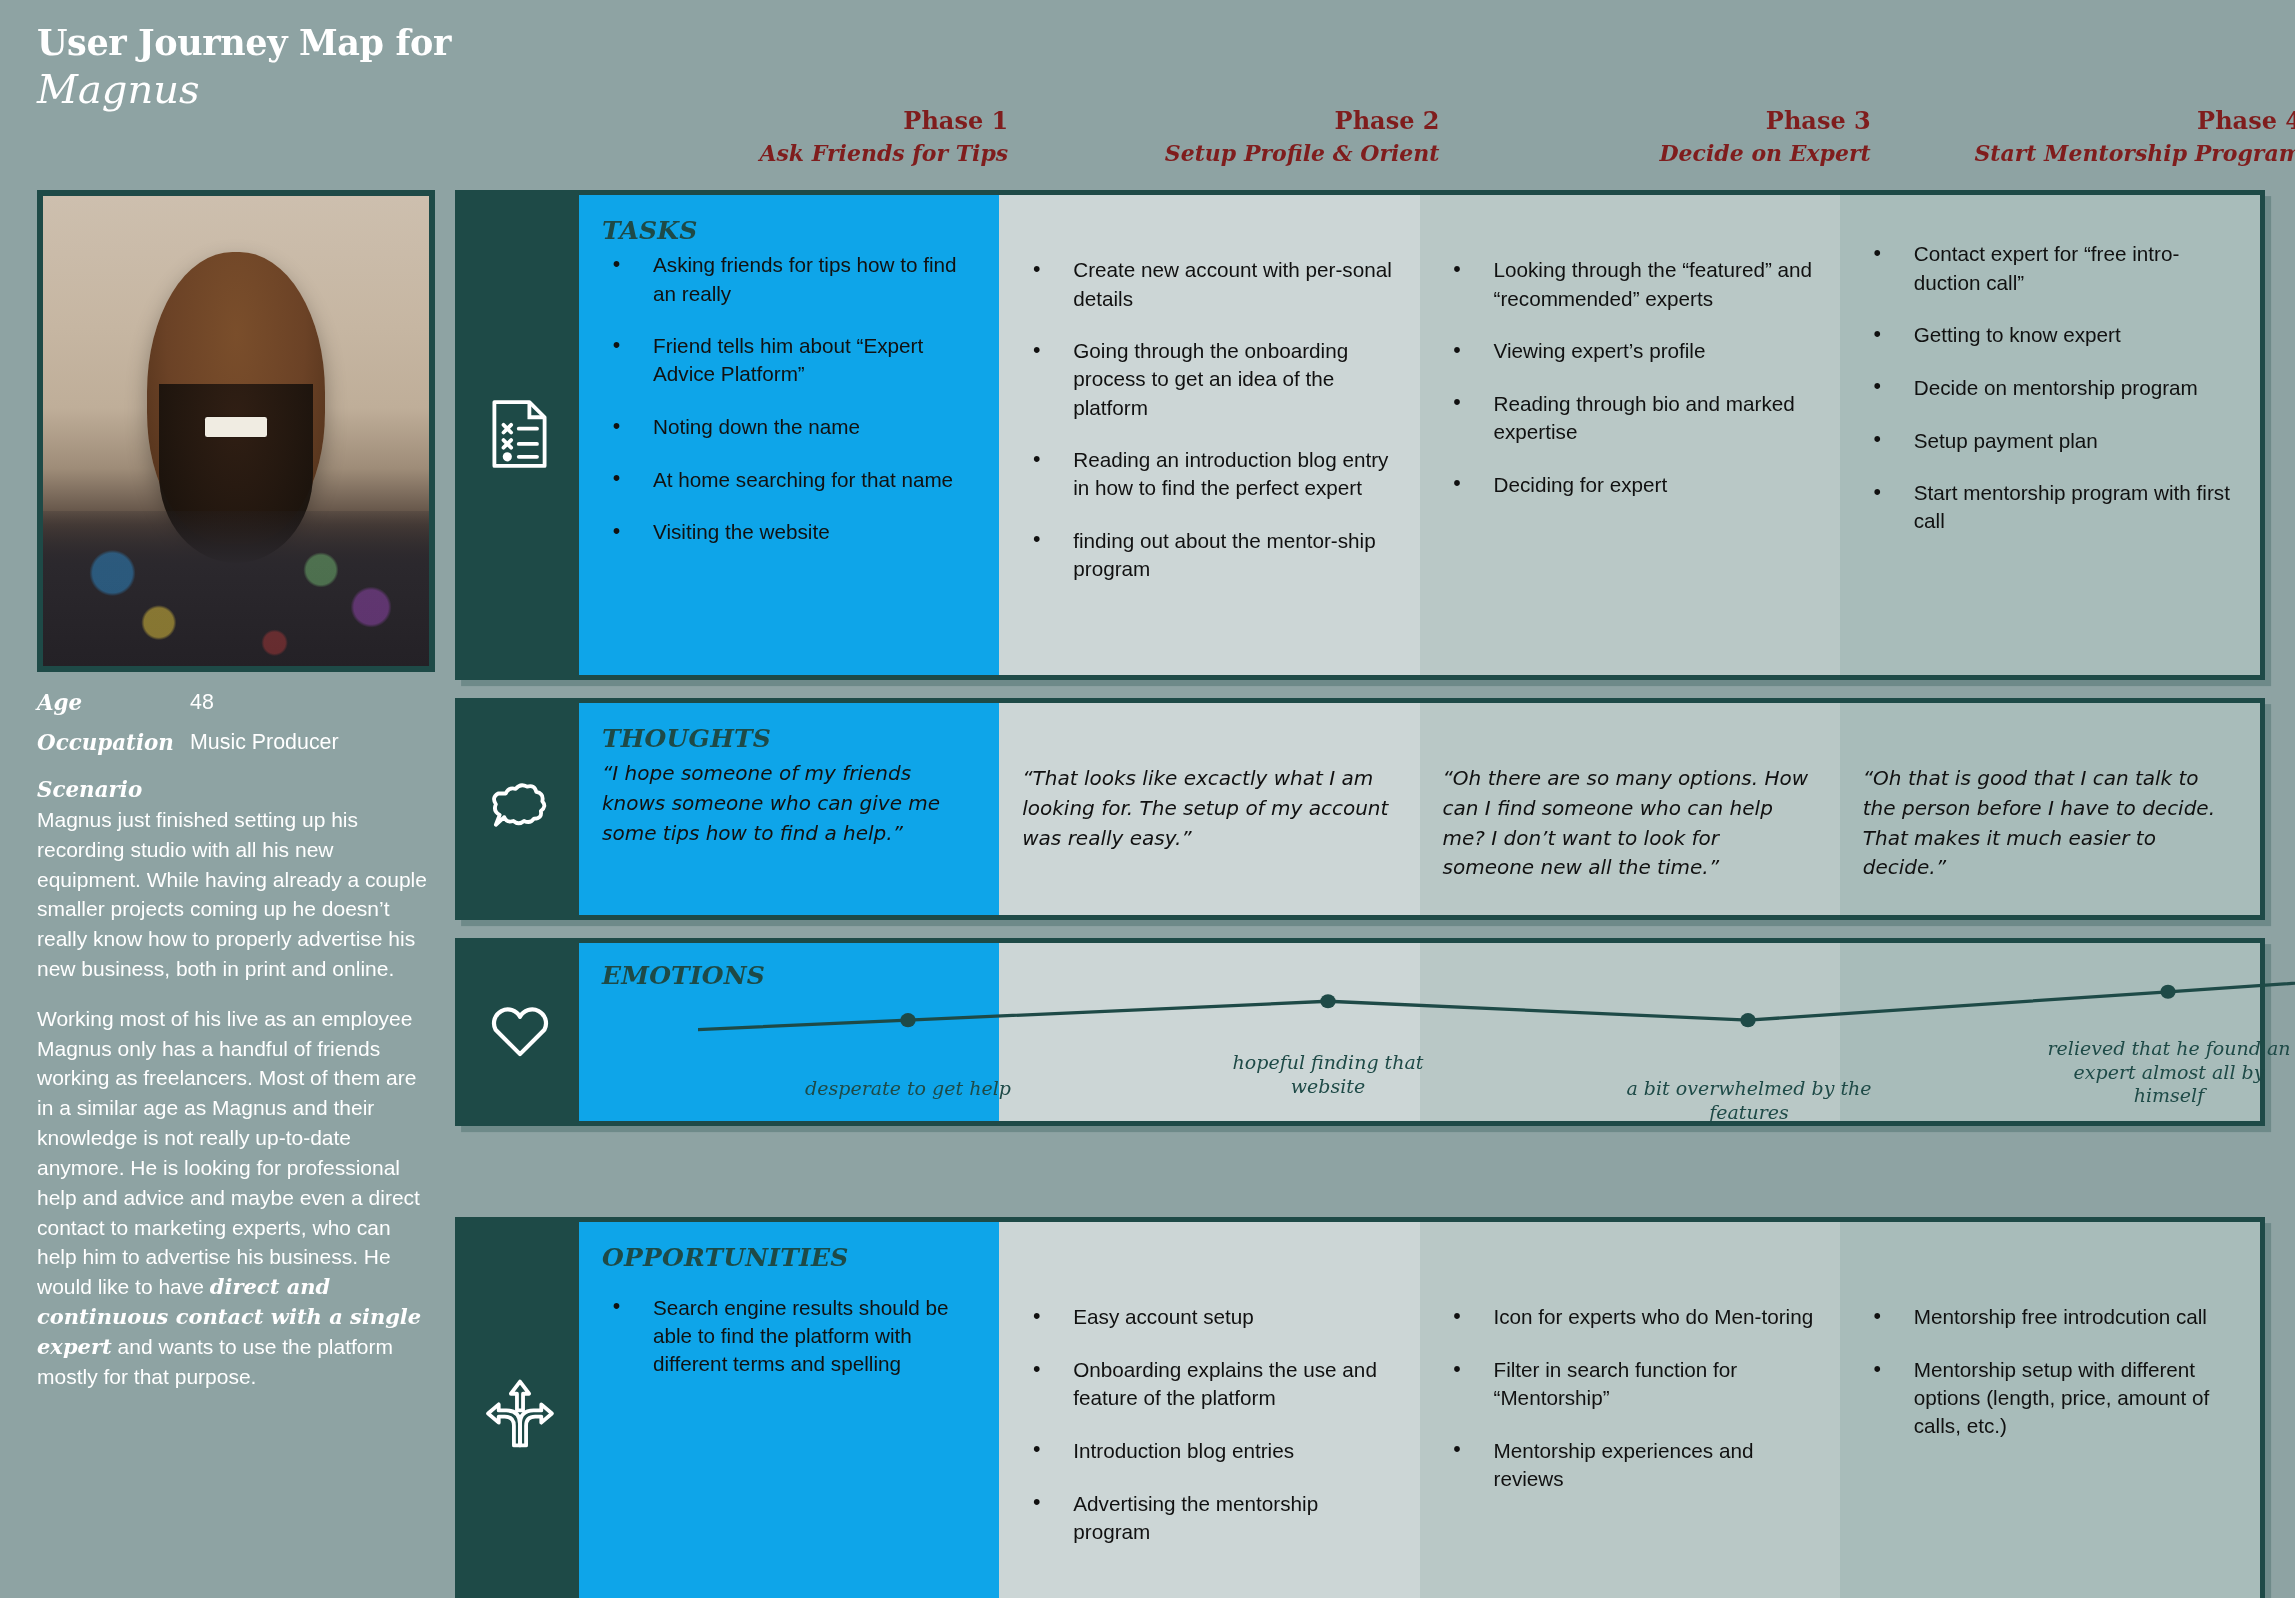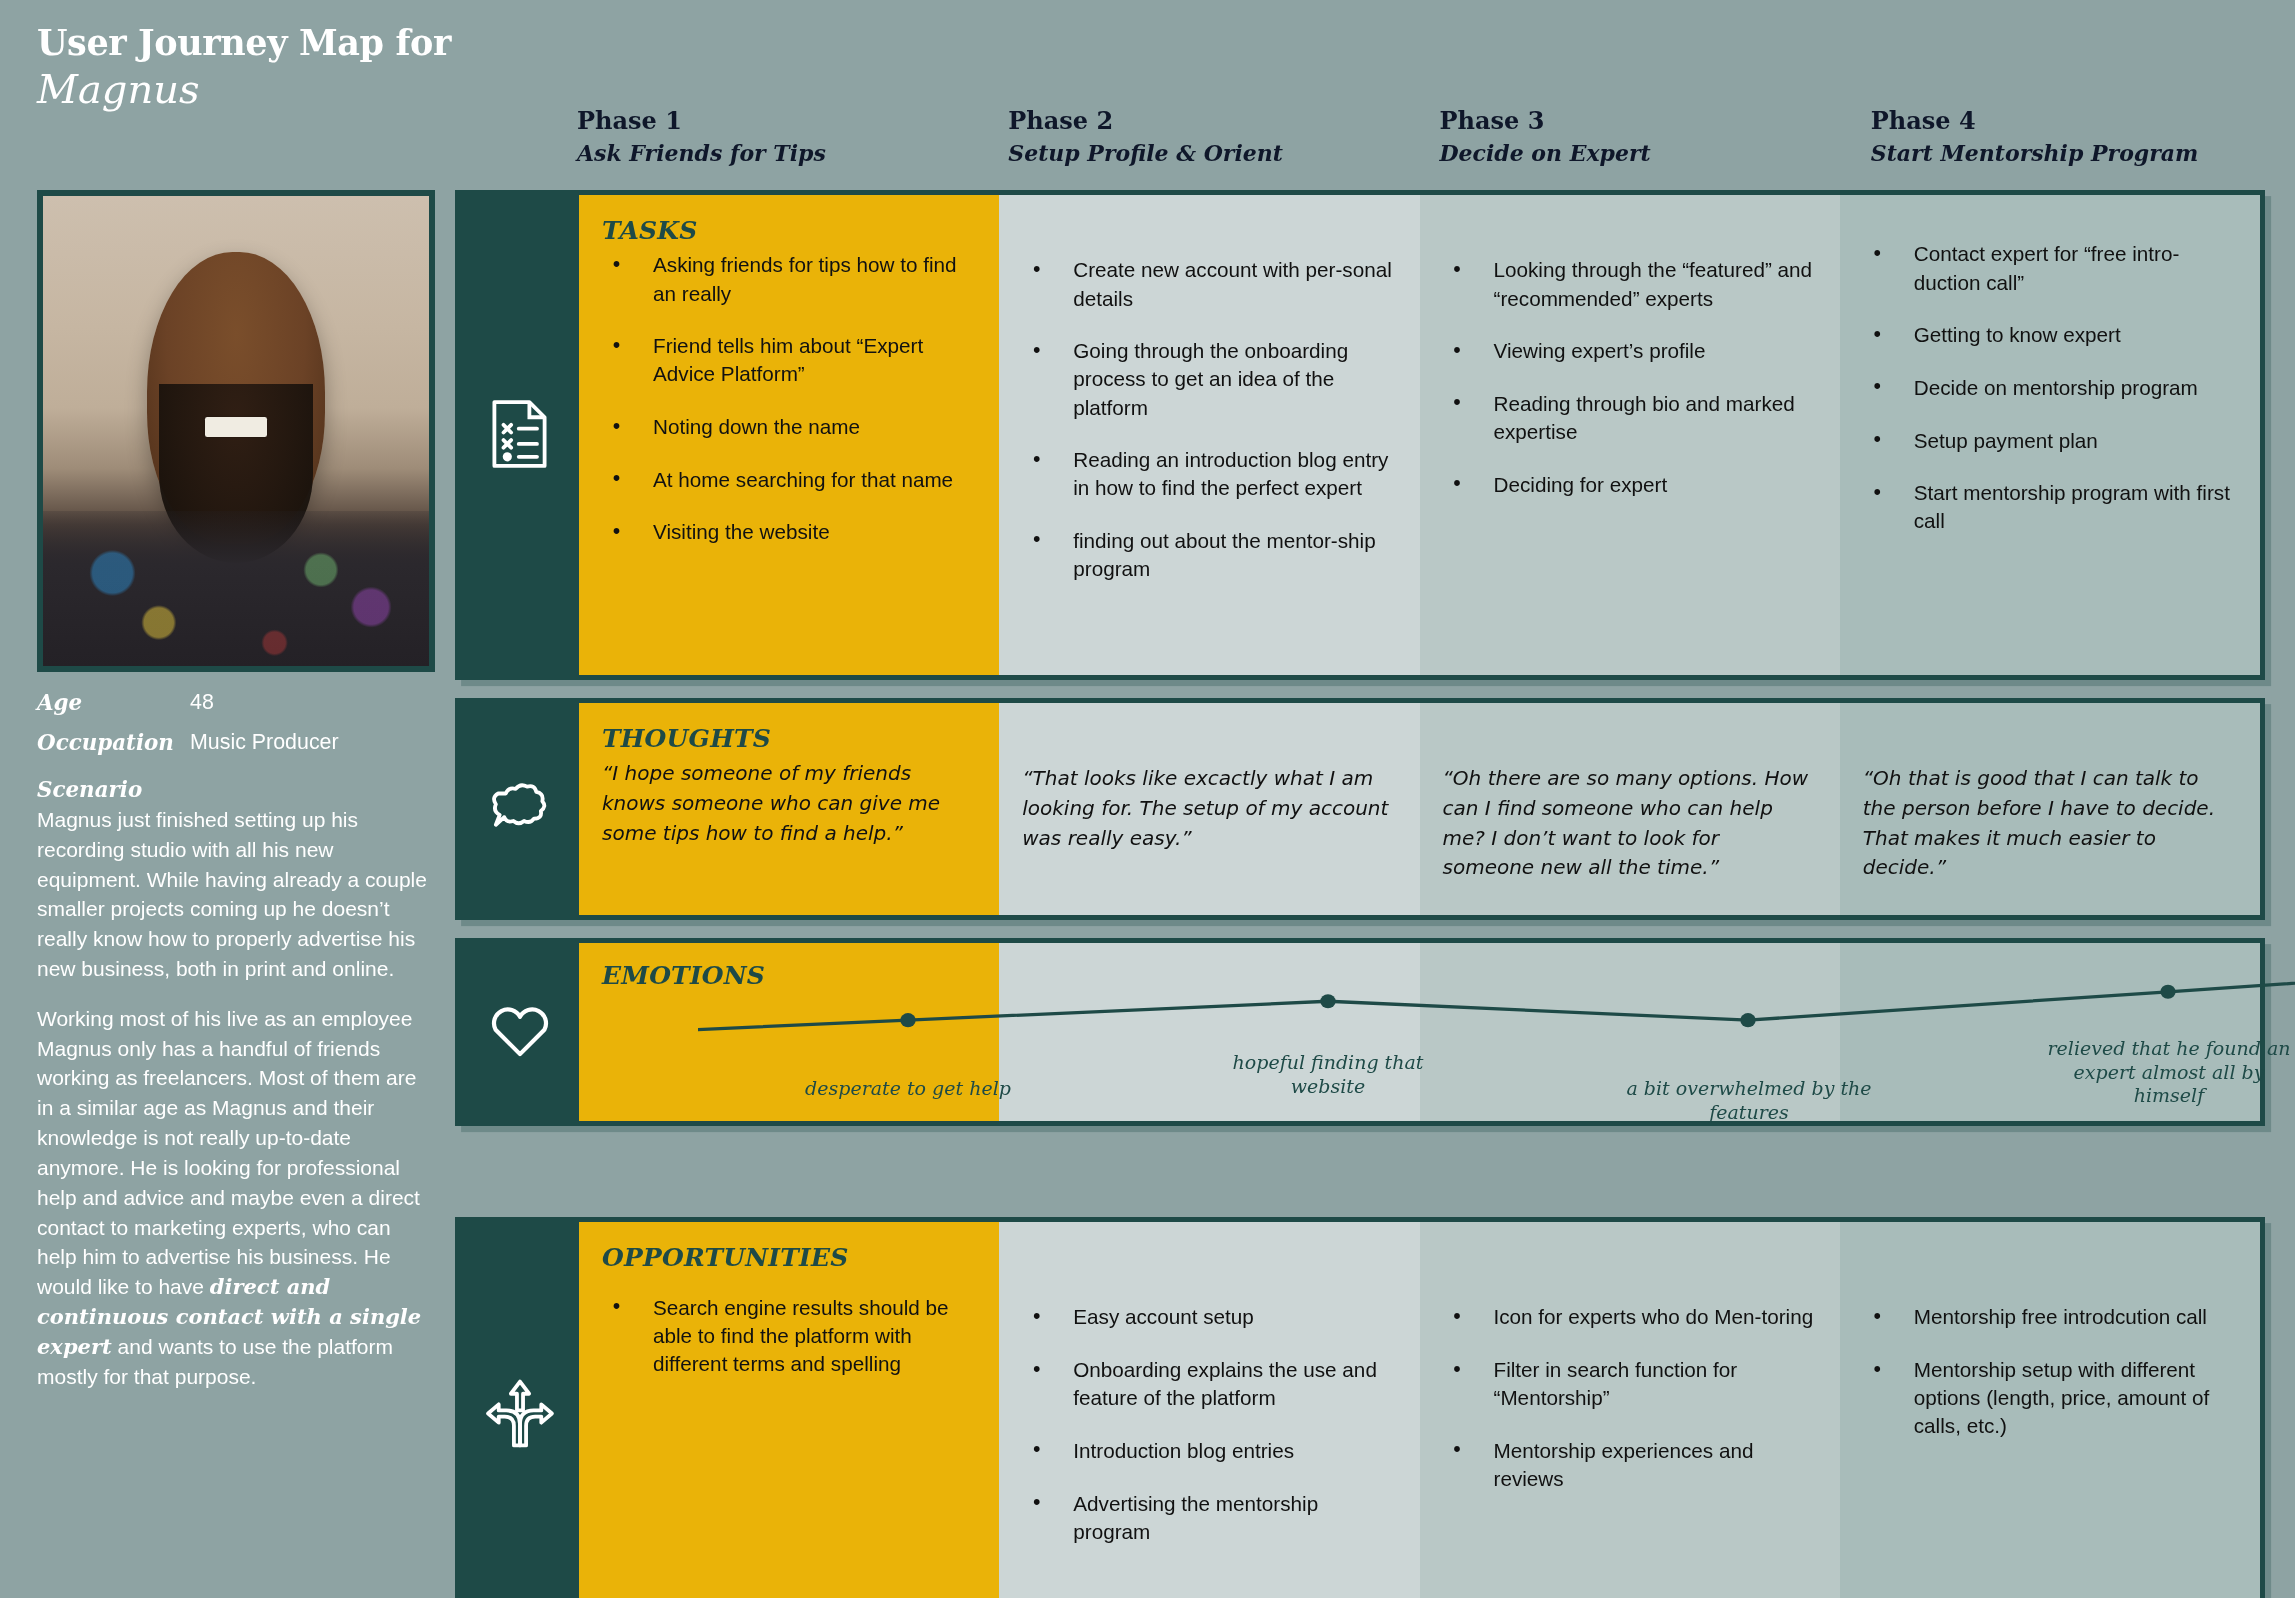--- a/index.html
+++ b/index.html
@@ -42,22 +42,22 @@
   }
 
   .phases {
     position: absolute;
     left: 540px; top: 83px;
     width: 1725px;
     display: flex;
   }
   .phase-col {
     flex: 1 1 0;
-    text-align: left;
-    color: #0f172a;
+    text-align: right;
+    color: #7f1d1d;
   }
   .phase-num {
     font-family: "DejaVu Serif", serif;
     font-weight: 700;
     font-size: 24px;
     line-height: 1.25;
   }
   .phase-name {
     font-family: "DejaVu Serif", serif;
     font-weight: 700;
@@ -185,21 +185,21 @@
     flex: 1 1 auto;
     display: flex;
     position: relative;
   }
   .col {
     flex: 1 1 0;
     position: relative;
     box-sizing: border-box;
     padding: 21.4px 26px 21.4px 23px;
   }
-  .col-1 { background: #eab308; }
+  .col-1 { background: #0ea5e9; }
   .col-2 { background: #ccd6d6; }
   .col-3 { background: #b9c8c6; }
   .col-4 { background: #a8bcba; }
 
   .band-title {
     font-family: "DejaVu Serif", serif;
     font-weight: 700;
     font-style: italic;
     font-size: 25px;
     color: #1e4a47;

